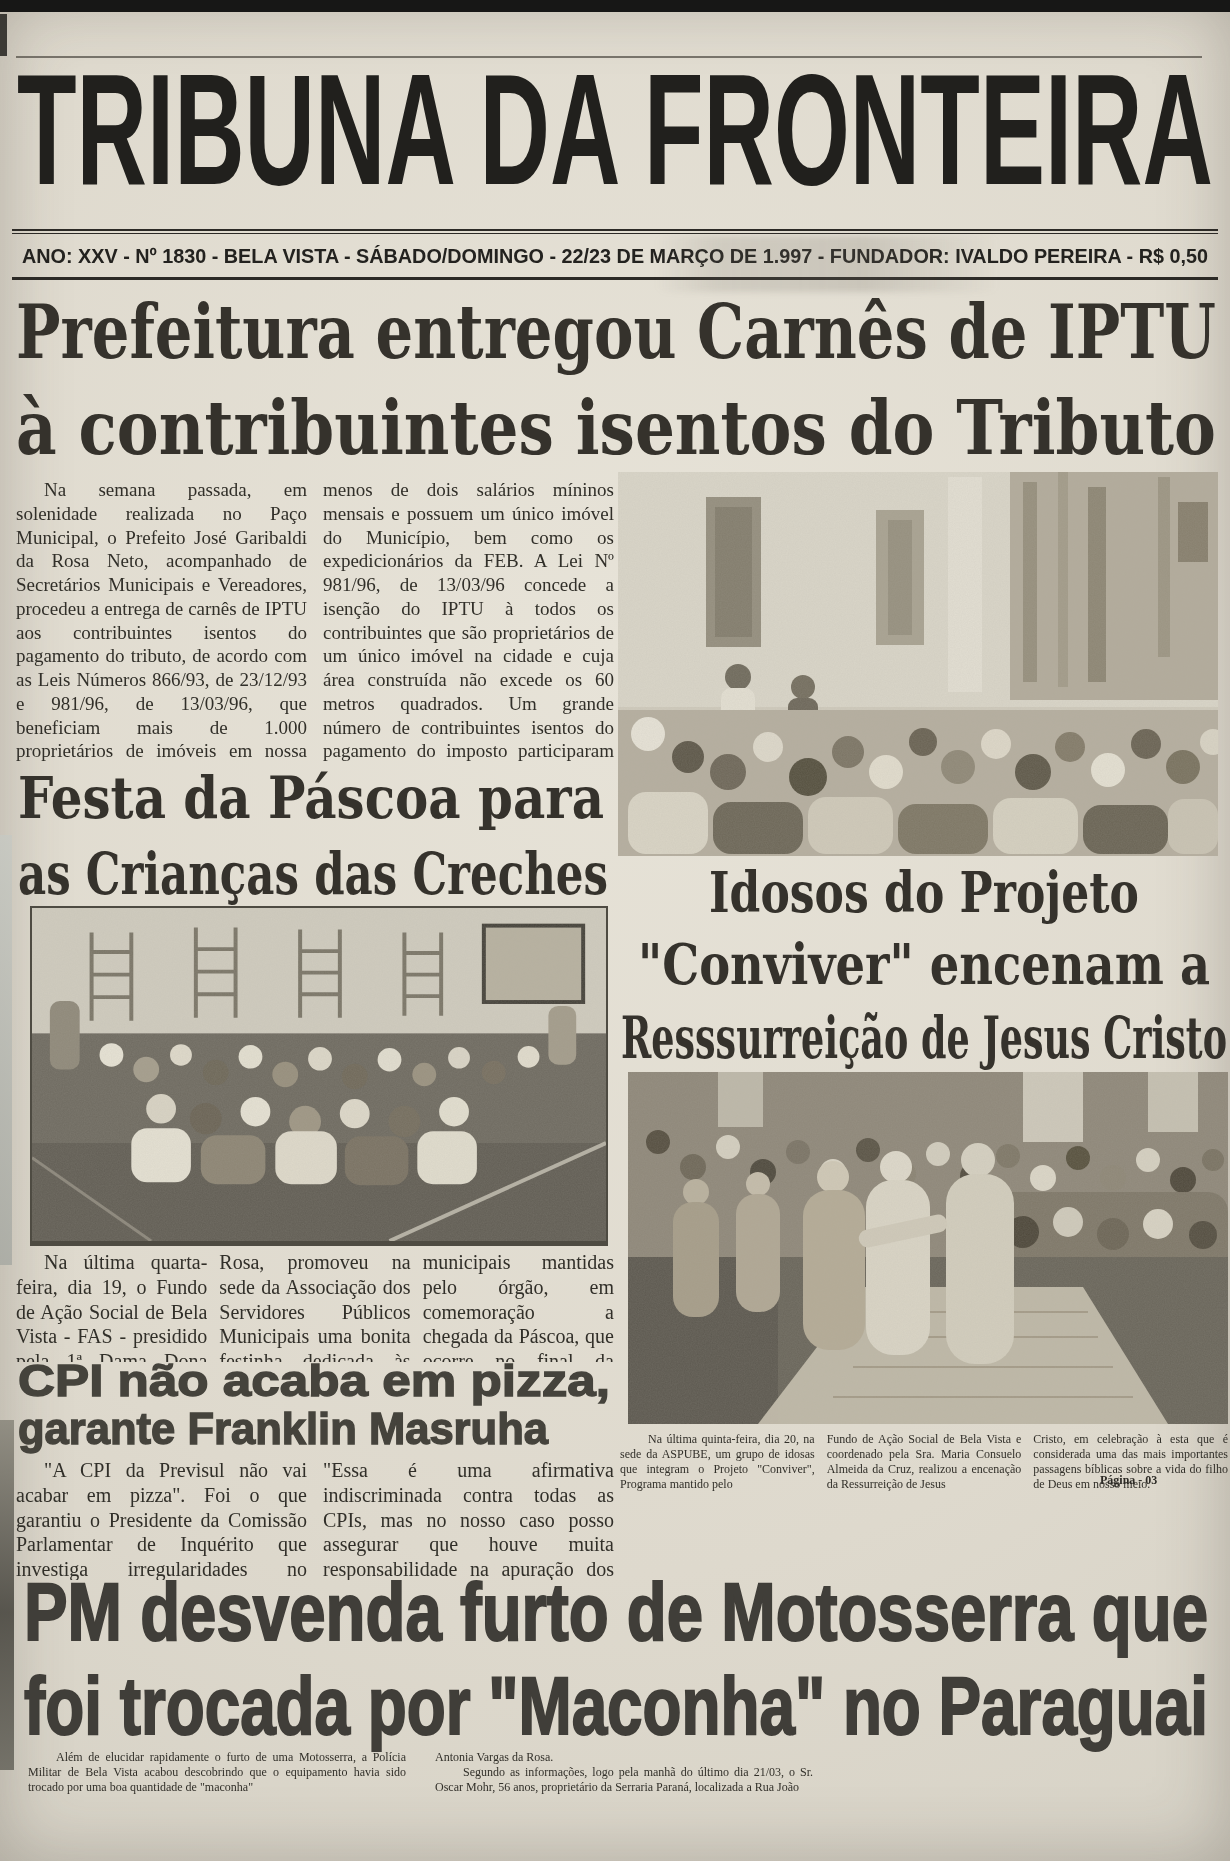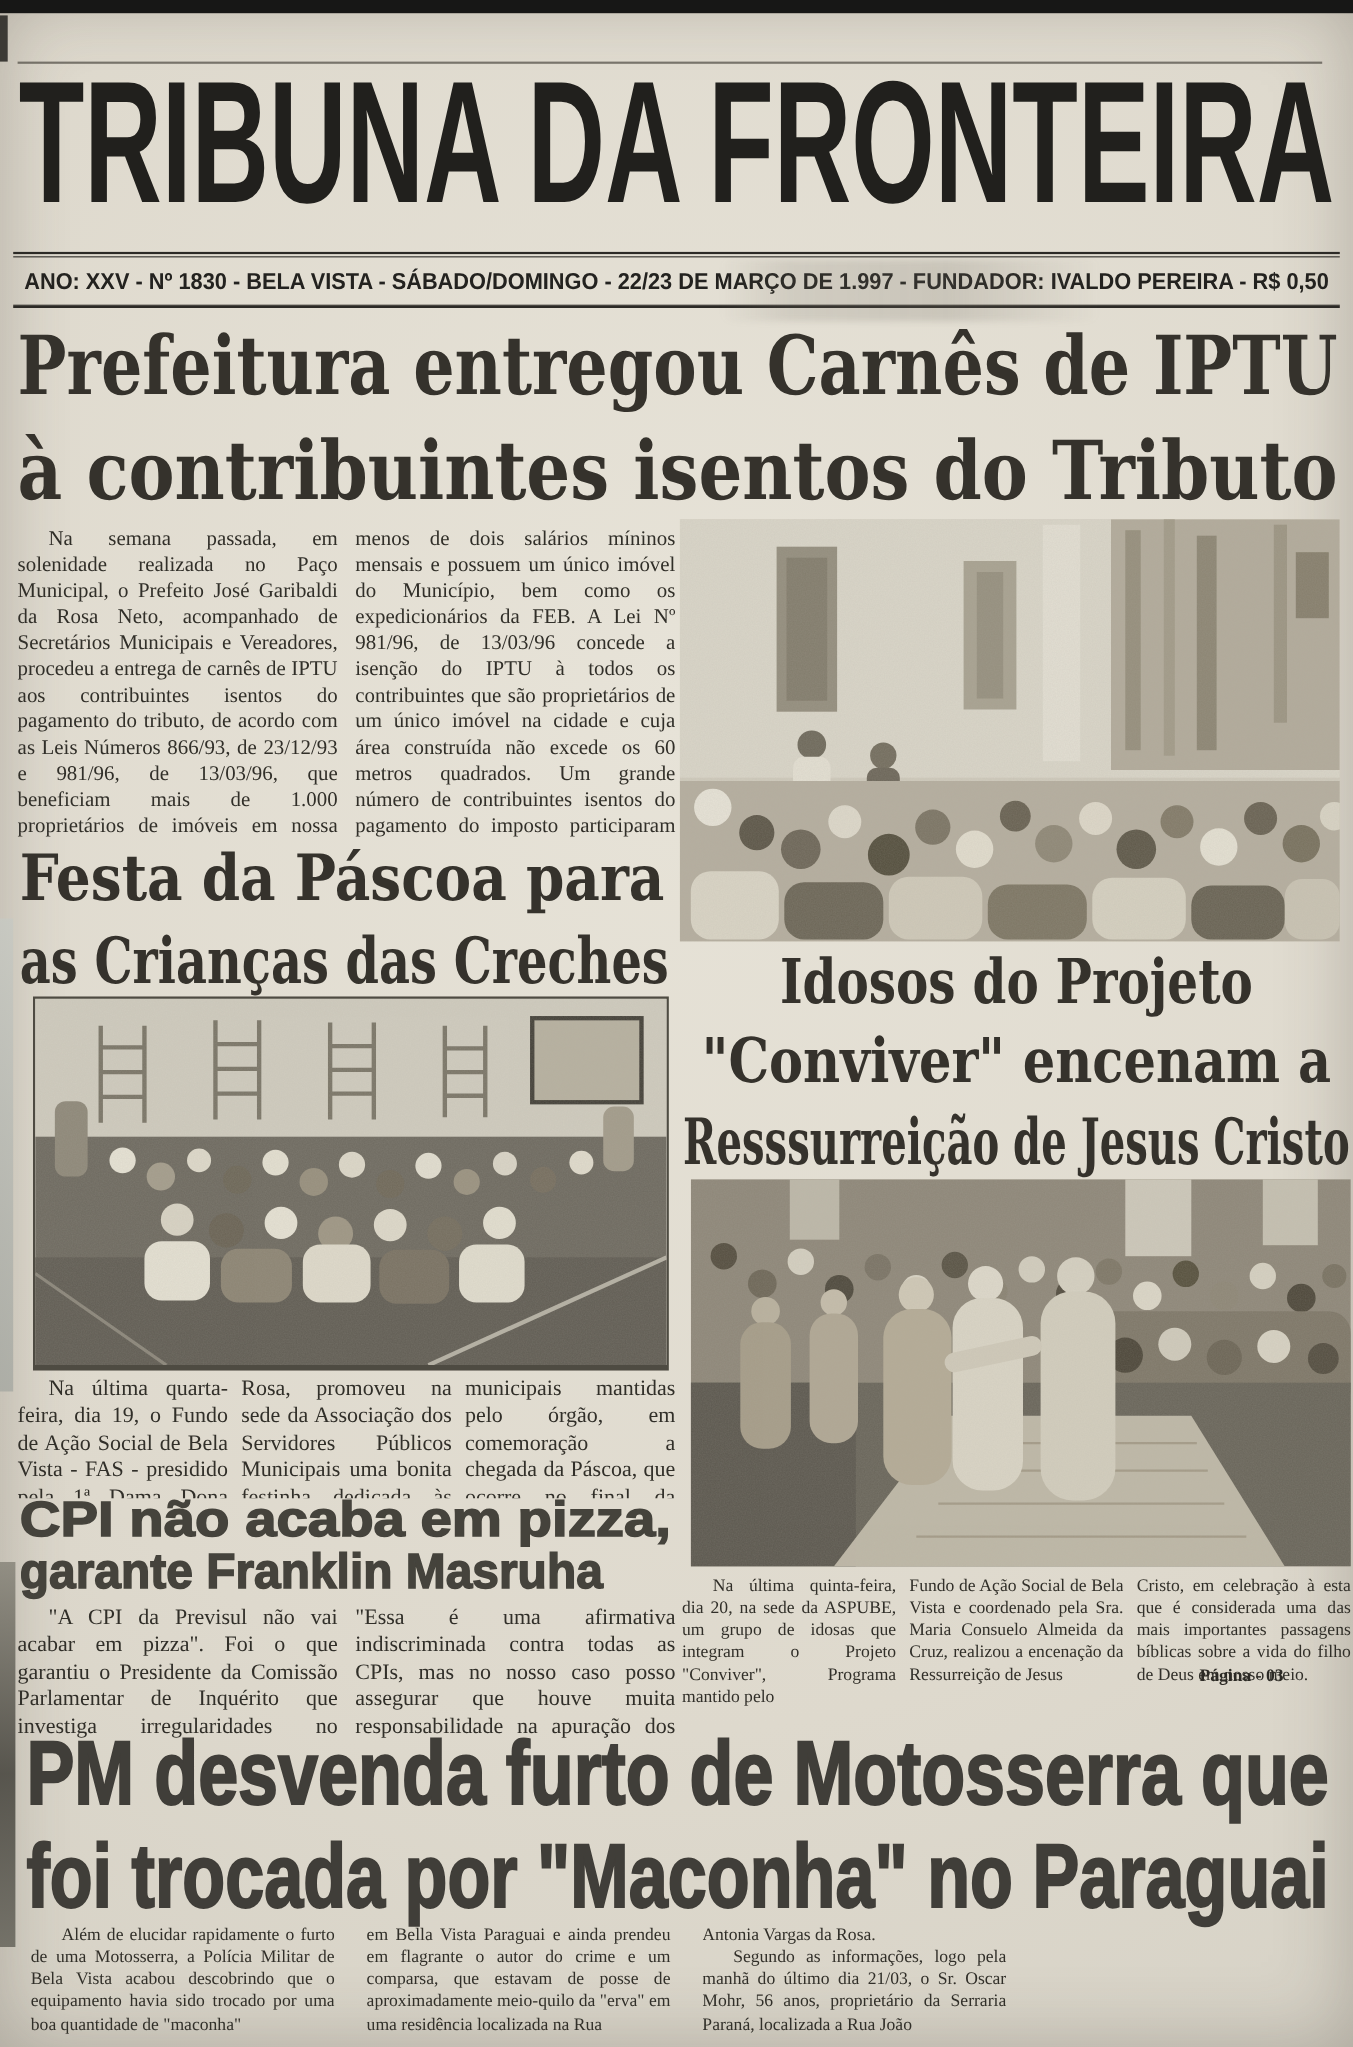--- a/index.html
+++ b/index.html
@@ -31,21 +31,21 @@
   .infobar{left:12px;top:229px;width:1206px;}
   .rule{width:100%;background:#2c2a26;}
   .rt{height:2px;}
   .rn{height:1px;margin-top:2px;}
   .infobar .pad{padding:6px 4px 5px 4px;}
 
   .cols{display:flex;}
   .col{flex:1;text-align:justify;color:#312f29;overflow:hidden;}
   .fs16{font-size:19px;line-height:1.25;}
   .fs155{font-size:20px;line-height:1.24;}
-  .fs15{font-size:16px;line-height:1.26;}
+  .fs15{font-size:12px;line-height:1.26;}
   .col p{margin:0;text-indent:28px;}
   .col p.cont{text-indent:0;}
   .refline{font-weight:700;text-align:center;margin-top:-19px;padding-right:4px;color:#2c2a25;}
   .cpi-ref{font-weight:700;text-align:left;margin-top:2px;color:#2c2a25;}
 </style>
 </head>
 <body>
 
 <div class="page">
 
@@ -311,23 +311,20 @@
   <svg class="abs" style="left:18px;top:1566px" width="1196" height="180" viewBox="0 0 1196 180">
     <text class="pm-text" x="6" y="74" font-size="82" textLength="1184" lengthAdjust="spacingAndGlyphs">PM desvenda furto de Motosserra que</text>
     <text class="pm-text" x="6" y="168" font-size="82" textLength="1184" lengthAdjust="spacingAndGlyphs">foi trocada por "Maconha" no Paraguai</text>
   </svg>
 
   <div class="cols fs15 abs" style="left:28px;top:1750px;width:1192px;height:104px;gap:29px">
     <div class="col">
       <p>Além de elucidar rapidamente o furto de uma Motosserra, a Polícia Militar de Bela Vista acabou descobrindo que o equipamento havia sido trocado por uma boa quantidade de "maconha"</p>
     </div>
     <div class="col">
-      <p class="cont">em Bella Vista Paraguai e ainda prendeu em flagrante o autor do crime e um comparsa, que estavam de posse de aproximadamente meio-quilo da "erva" em uma residência localizada na Rua</p>
-    </div>
-    <div class="col">
       <p class="cont">Antonia Vargas da Rosa.</p>
       <p>Segundo as informações, logo pela manhã do último dia 21/03, o Sr. Oscar Mohr, 56 anos, proprietário da Serraria Paraná, localizada a Rua João</p>
     </div>
     <div class="col">
       <div class="refline">Página - 08</div>
     </div>
   </div>
 
   <div class="edge-strip-light abs"></div>
   <div class="edge-strip-dark abs"></div>

